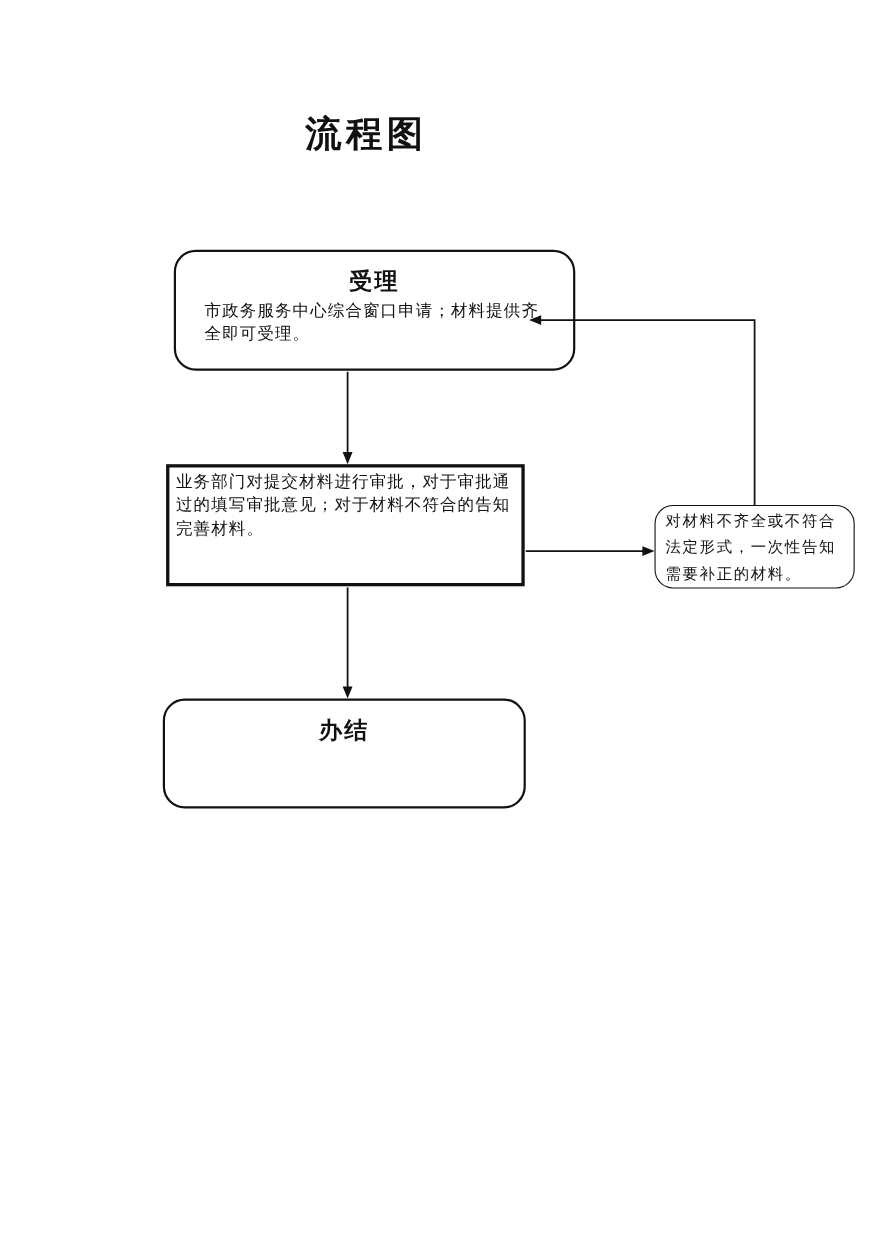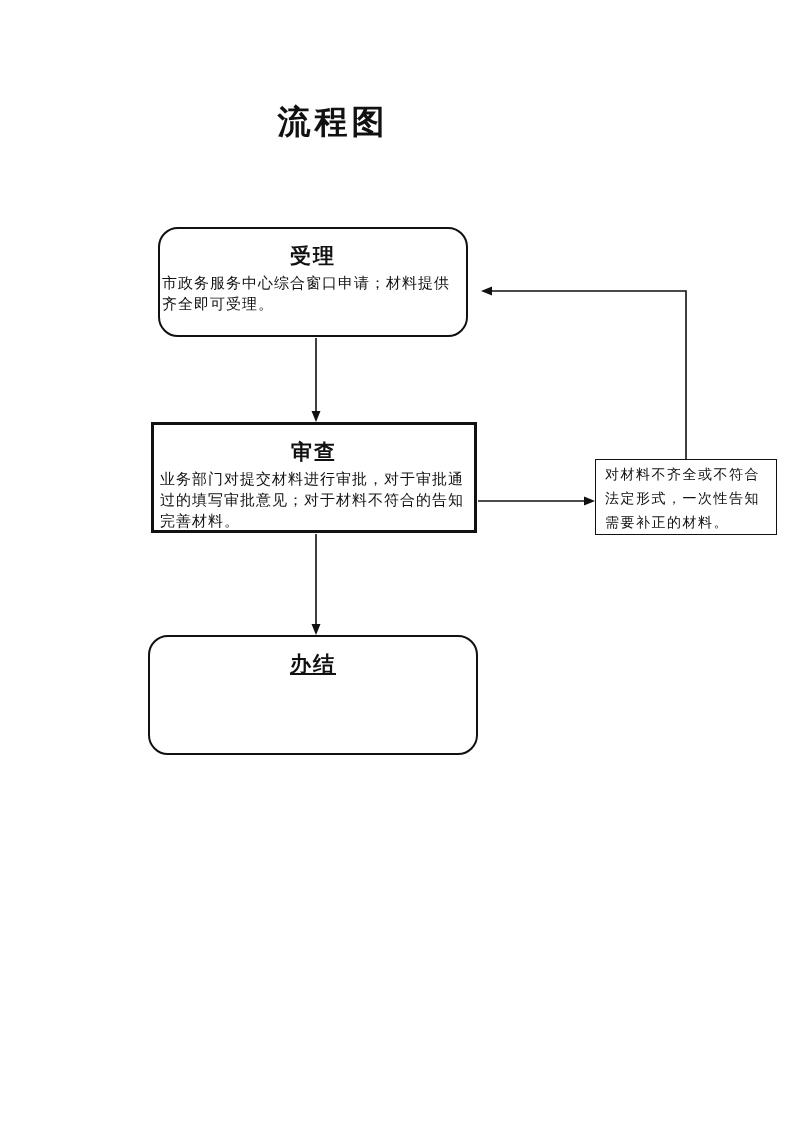--- a/index.html
+++ b/index.html
@@ -47,30 +47,30 @@
     letter-spacing: 2px;
     padding-top: 14px;
     line-height: 26px;
   }
   .node-body {
     font-size: 15px;
     line-height: 21px;
     letter-spacing: 1px;
     margin-top: 4px;
   }
-  #node-accept { left: 158px; top: 227px; width: 310px; height: 110px; }
-  #node-accept .node-body { text-align: left; padding: 0 2px; }
+  #node-accept { left: 158px; top: 227px; width: 365px; height: 110px; }
+  #node-accept .node-body { text-align: left; padding: 0 26px; }
 
   #node-review { left: 151px; top: 422px; width: 326px; height: 111px; }
   #node-review .node-body { padding: 0 6px; }
 
-  #node-complete { left: 148px; top: 635px; width: 330px; height: 120px; text-decoration: underline; }
+  #node-complete { left: 148px; top: 635px; width: 330px; height: 100px; }
   #node-complete .node-body { text-align: center; padding: 0 6px; }
 
-  #node-notice { left: 595px; top: 459px; width: 182px; height: 76px; }
+  #node-notice { left: 595px; top: 459px; width: 182px; height: 76px; border-radius: 17px; }
   #node-notice .node-body {
     font-size: 14px;
     line-height: 24px;
     letter-spacing: 1.5px;
     text-align: left;
     padding: 3px 8px 0 9px;
     margin-top: 0;
   }
   svg.connectors {
     position: absolute;
@@ -83,21 +83,20 @@
 <body>
 
 <div class="page-title">流程图</div>
 
 <div class="node node-rounded" id="node-accept">
   <div class="node-title">受理</div>
   <div class="node-body">市政务服务中心综合窗口申请；材料提供齐全即可受理。</div>
 </div>
 
 <div class="node node-rect" id="node-review">
-  <div class="node-title">审查</div>
   <div class="node-body">业务部门对提交材料进行审批，对于审批通过的填写审批意见；对于材料不符合的告知完善材料。</div>
 </div>
 
 <div class="node node-rounded" id="node-complete">
   <div class="node-title">办结</div>
 </div>
 
 <div class="node node-thin" id="node-notice">
   <div class="node-body">对材料不齐全或不符合法定形式，一次性告知需要补正的材料。</div>
 </div>

